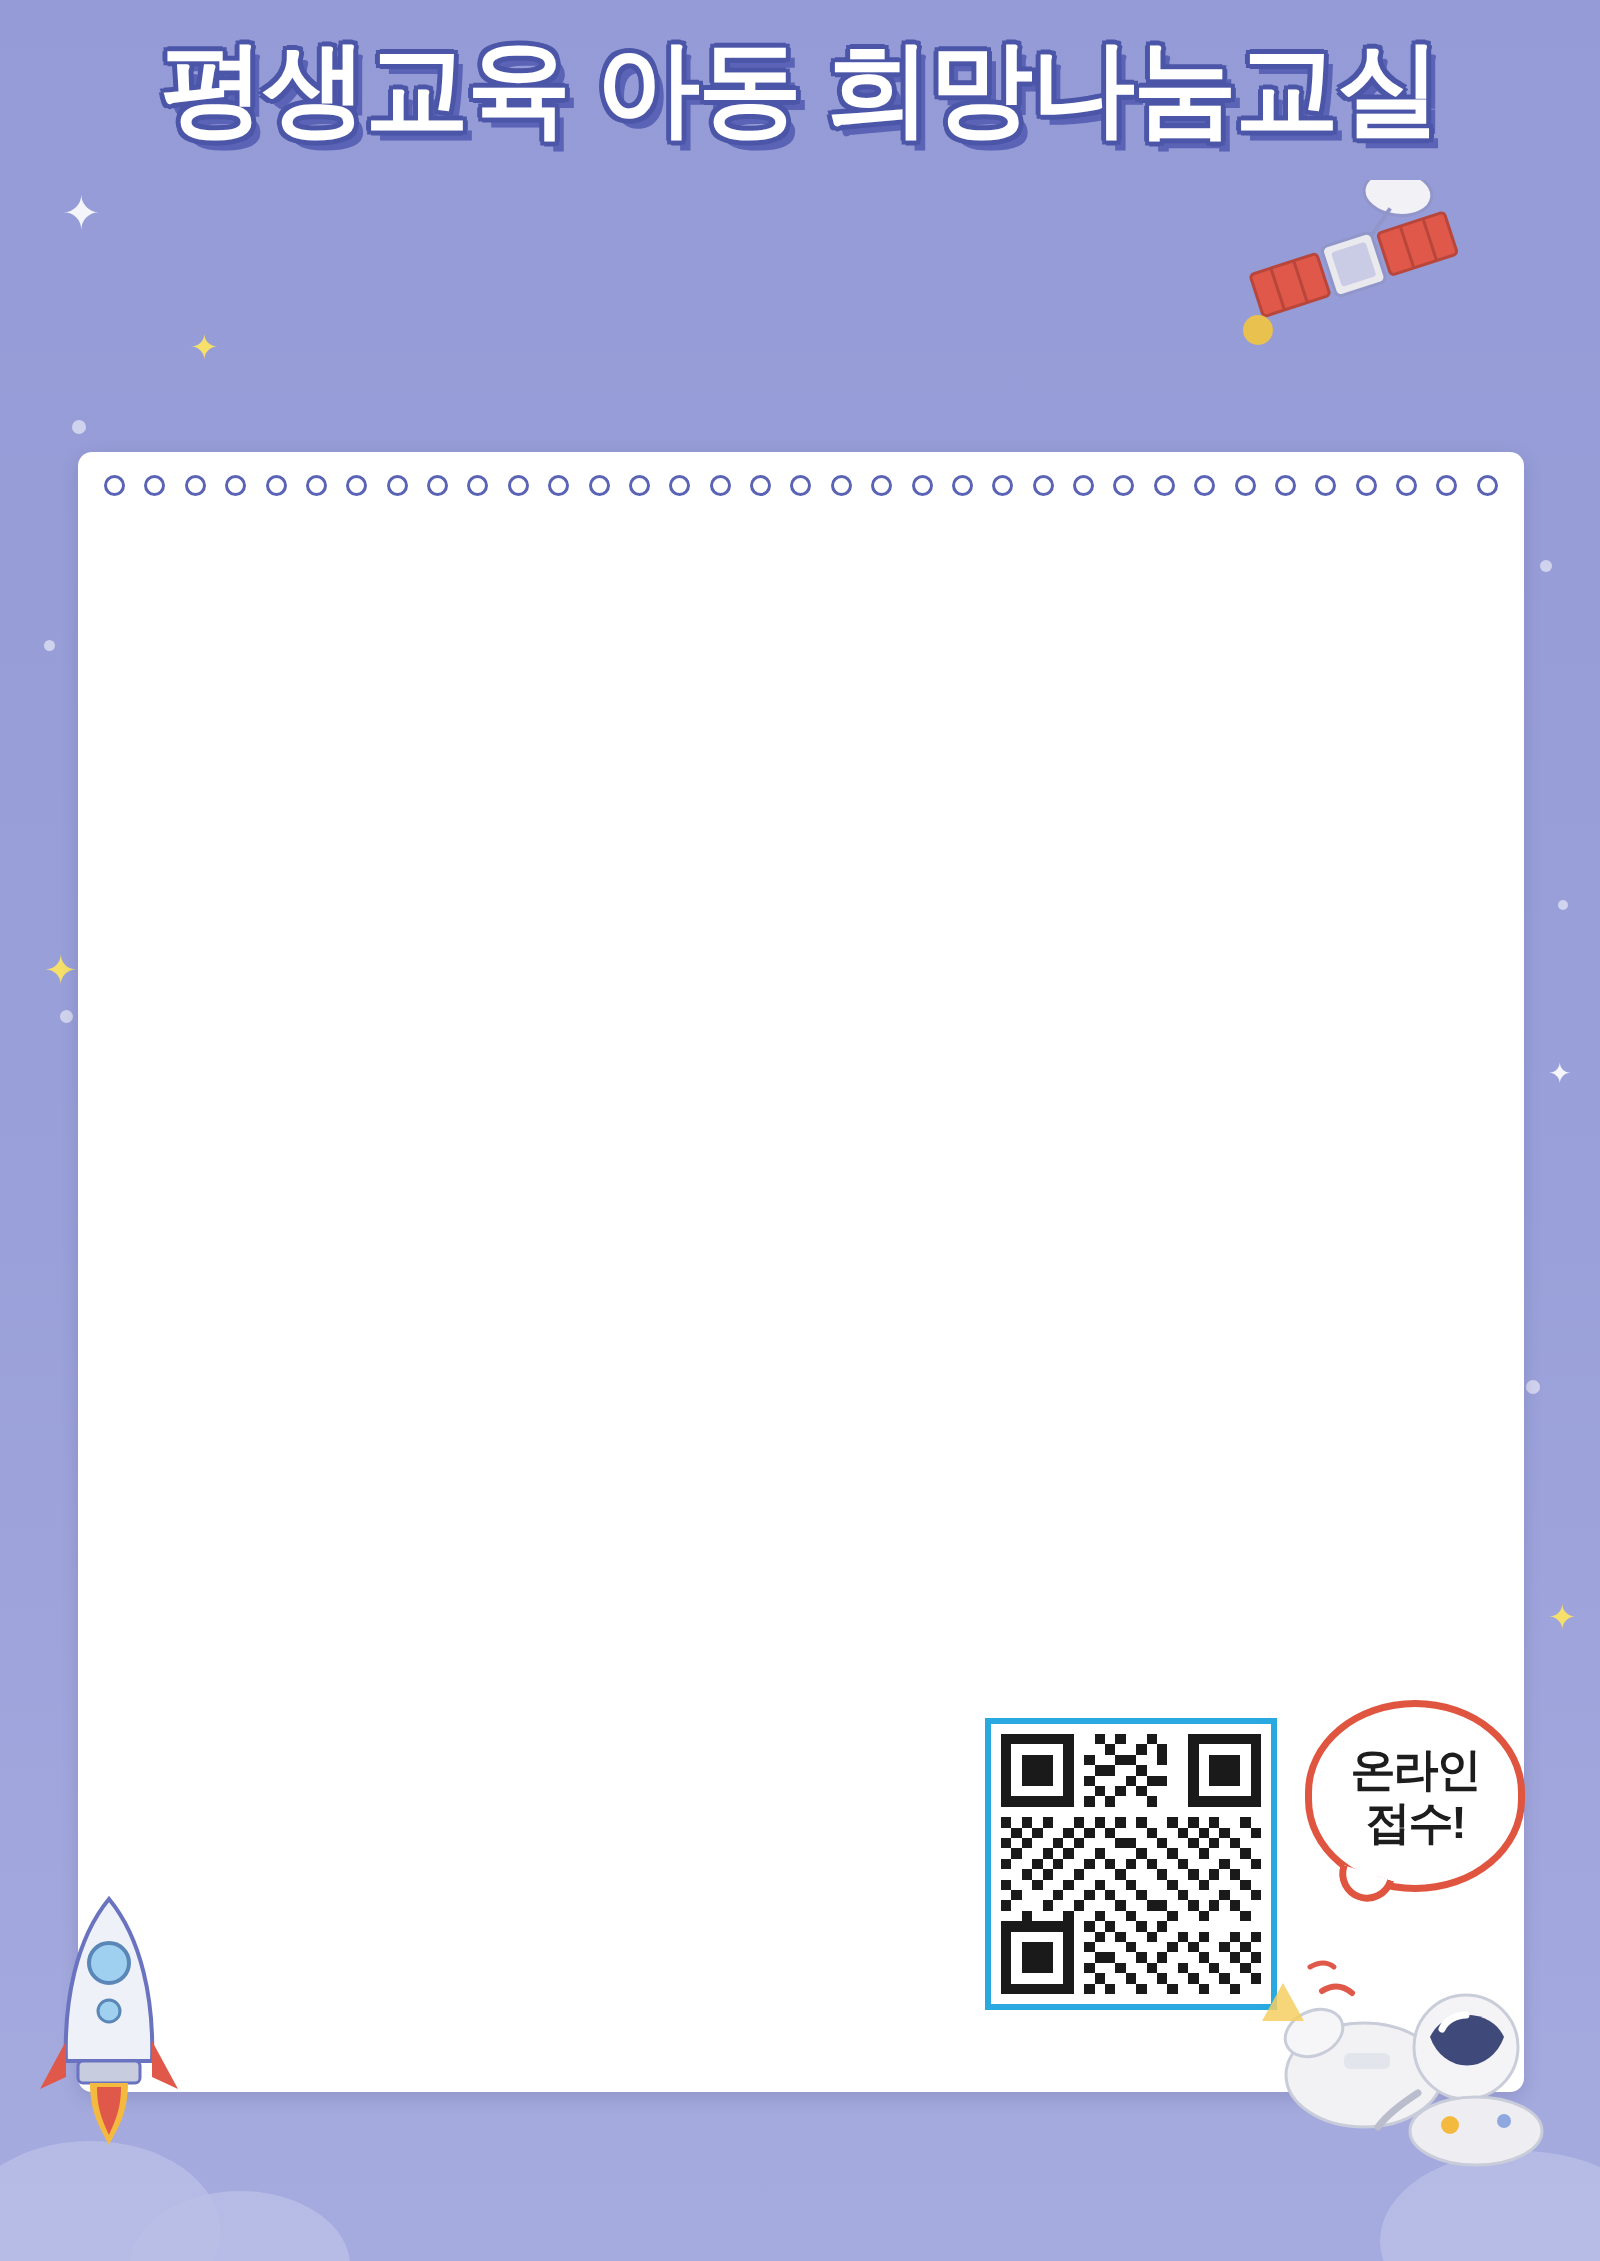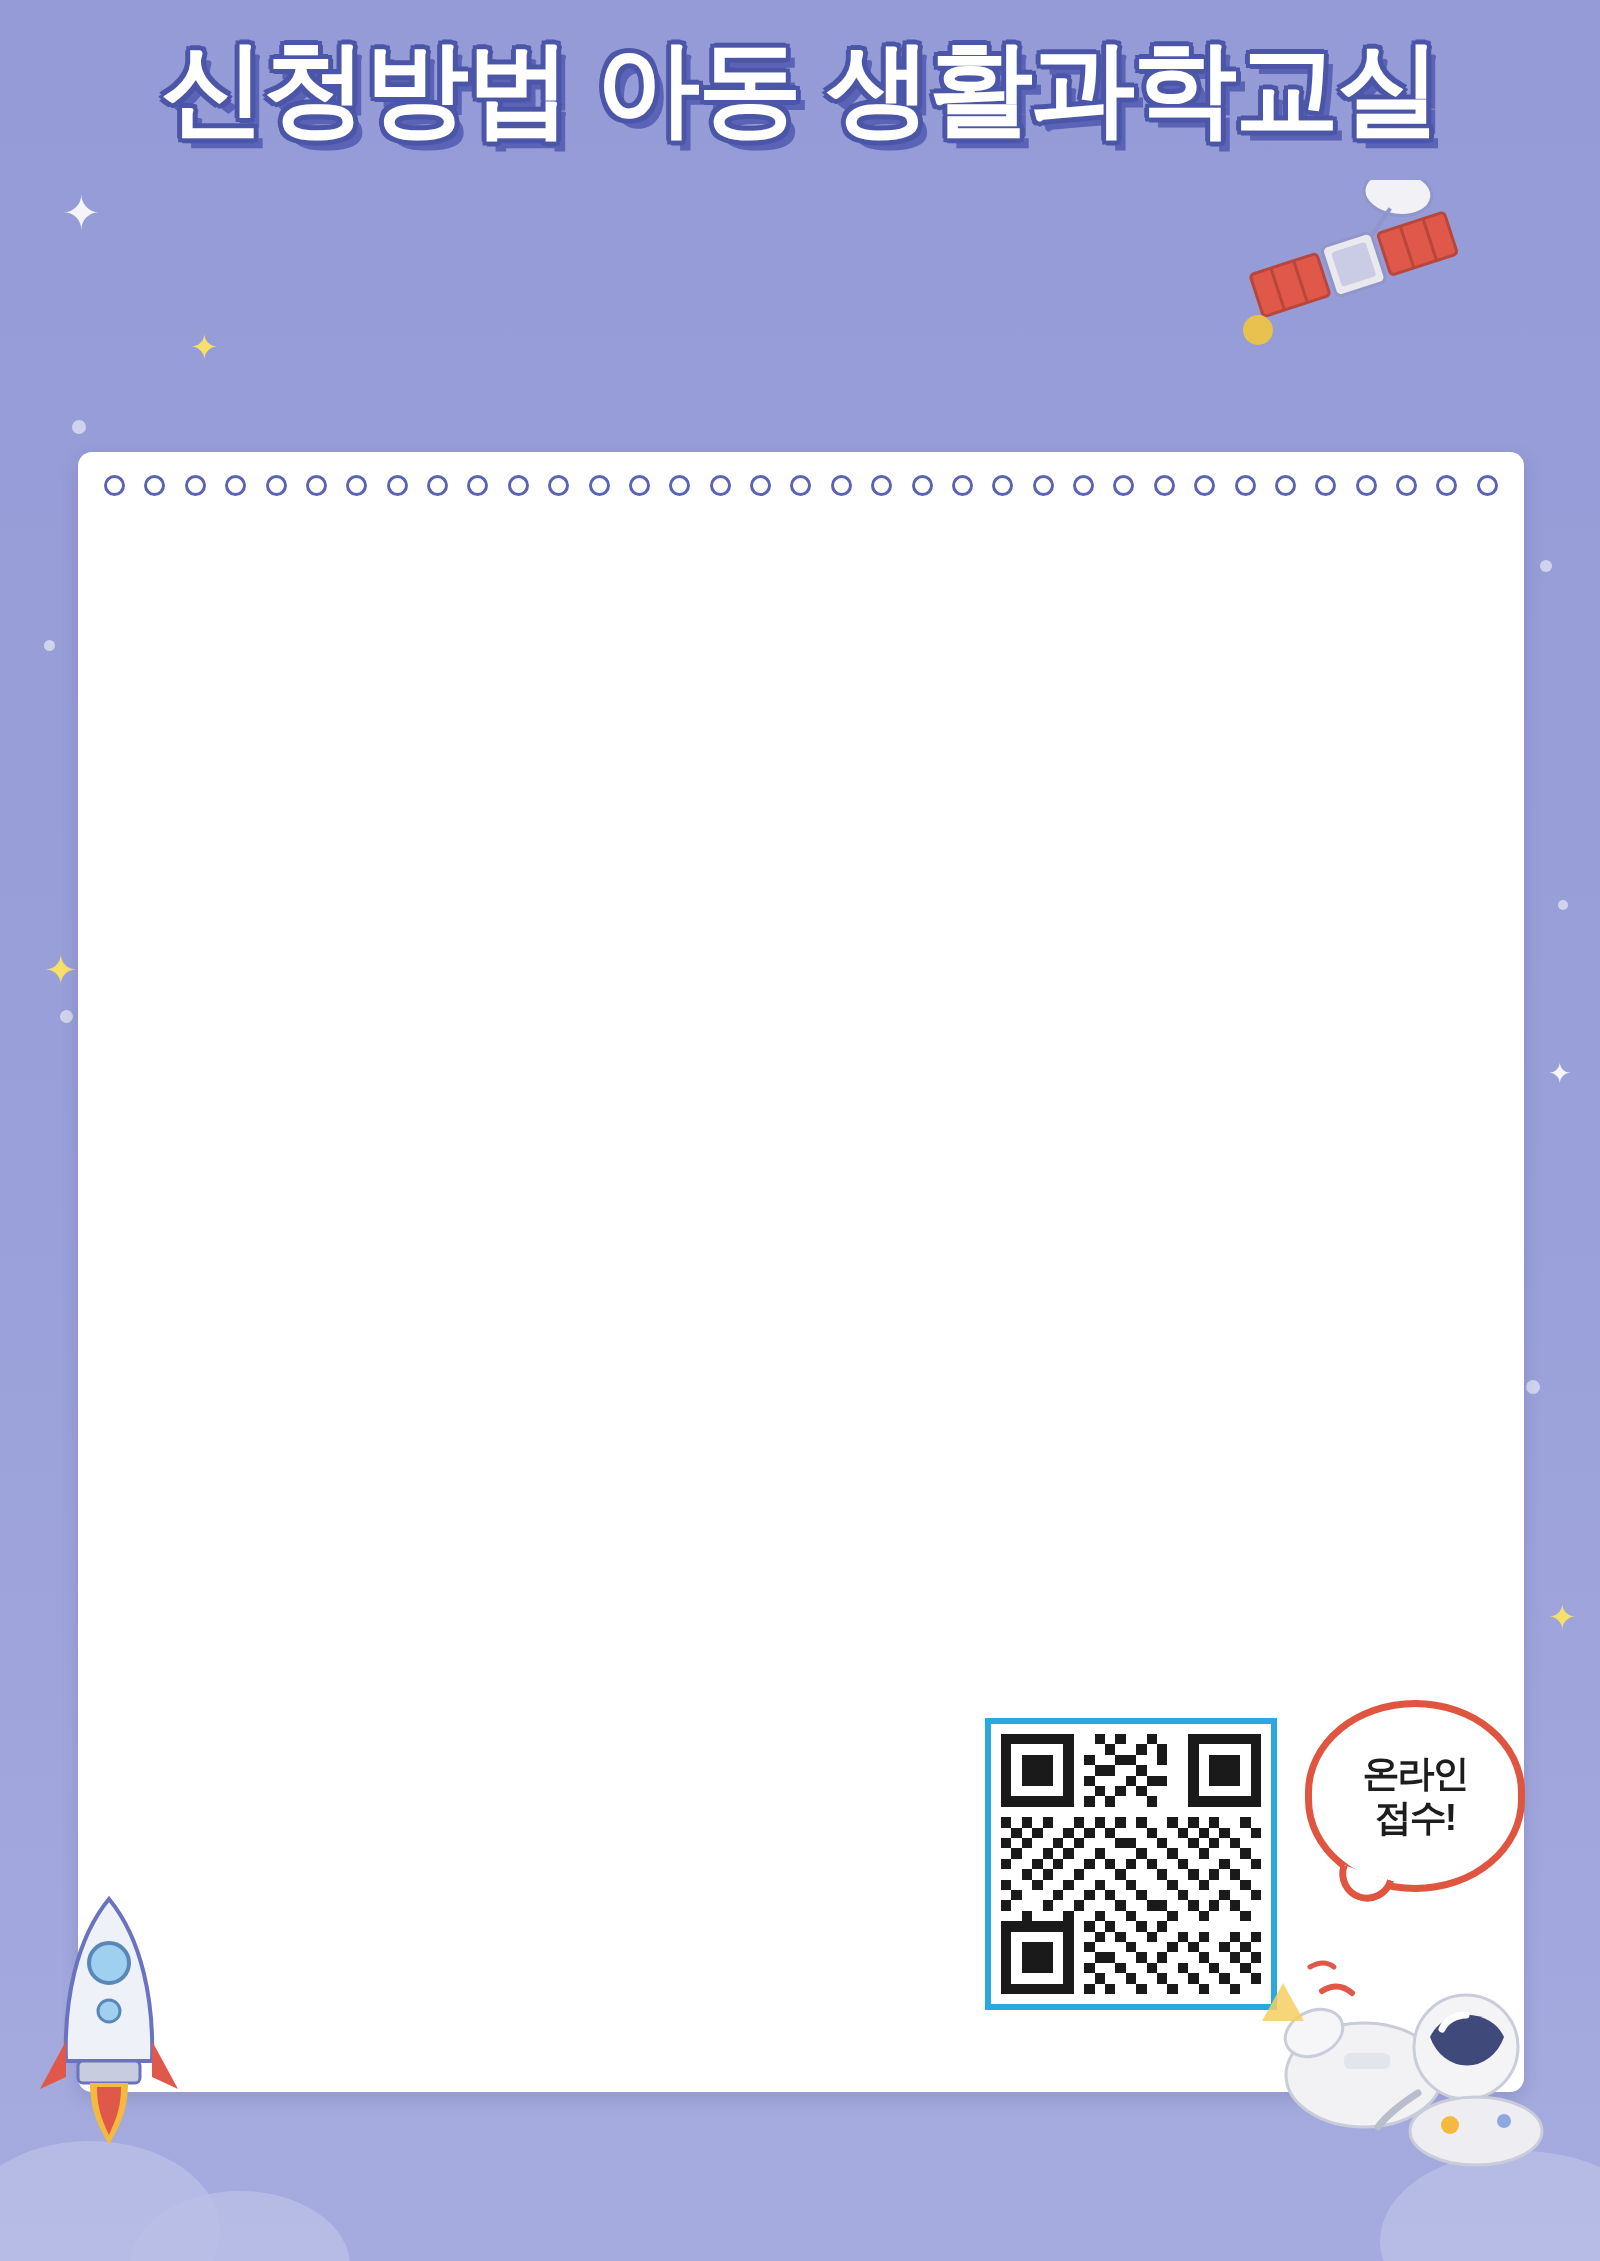--- a/index.html
+++ b/index.html
@@ -203,21 +203,21 @@
     border: 7px solid #e0553f;
     border-radius: 50% / 48%;
     background: #ffffff;
     display: flex;
     flex-direction: column;
     align-items: center;
     justify-content: center;
     z-index: 8;
   }
   .bubble span {
-    font-size: 37px;
+    font-size: 45px;
     font-weight: bold;
     color: #1d1d1d;
     letter-spacing: -2px;
     line-height: 1.18;
   }
   .bubble-tail {
     position: absolute;
     left: 1335px;
     top: 1872px;
     width: 42px;
@@ -278,21 +278,21 @@
 <div class="sparkle" style="left:190px; top:330px;">✦</div>
 <div class="sparkle white" style="left:62px; top:190px; font-size:46px;">✦</div>
 <div class="sparkle" style="left:44px; top:950px; font-size:40px;">✦</div>
 <div class="sparkle white" style="left:1548px; top:1060px; font-size:28px;">✦</div>
 <div class="sparkle" style="left:1548px; top:1600px; font-size:34px;">✦</div>
 <div class="cloud" style="left:-40px; bottom:-60px; width:260px; height:180px;"></div>
 <div class="cloud" style="left:130px; bottom:-80px; width:220px; height:150px;"></div>
 <div class="cloud" style="right:-60px; bottom:-70px; width:280px; height:180px;"></div>
 
 <div class="title-wrap">
-  <div class="title-line">신청방법 아동 생활과학교실</div>
+  <div class="title-line">평생교육 아동 희망나눔교실</div>
 </div>
 
 <svg class="satellite" viewBox="0 0 230 170">
   <g transform="rotate(-18 115 85)">
     <rect x="88" y="58" width="52" height="52" rx="6" fill="#e9e9ee" stroke="#9096c9" stroke-width="3"></rect>
     <rect x="96" y="66" width="36" height="36" rx="3" fill="#c9cce4"></rect>
     <rect x="12" y="62" width="70" height="44" rx="4" fill="#e0584a" stroke="#b8463a" stroke-width="3"></rect>
     <line x1="34" y1="62" x2="34" y2="106" stroke="#b8463a" stroke-width="3"></line>
     <line x1="58" y1="62" x2="58" y2="106" stroke="#b8463a" stroke-width="3"></line>
     <rect x="146" y="62" width="70" height="44" rx="4" fill="#e0584a" stroke="#b8463a" stroke-width="3"></rect>

